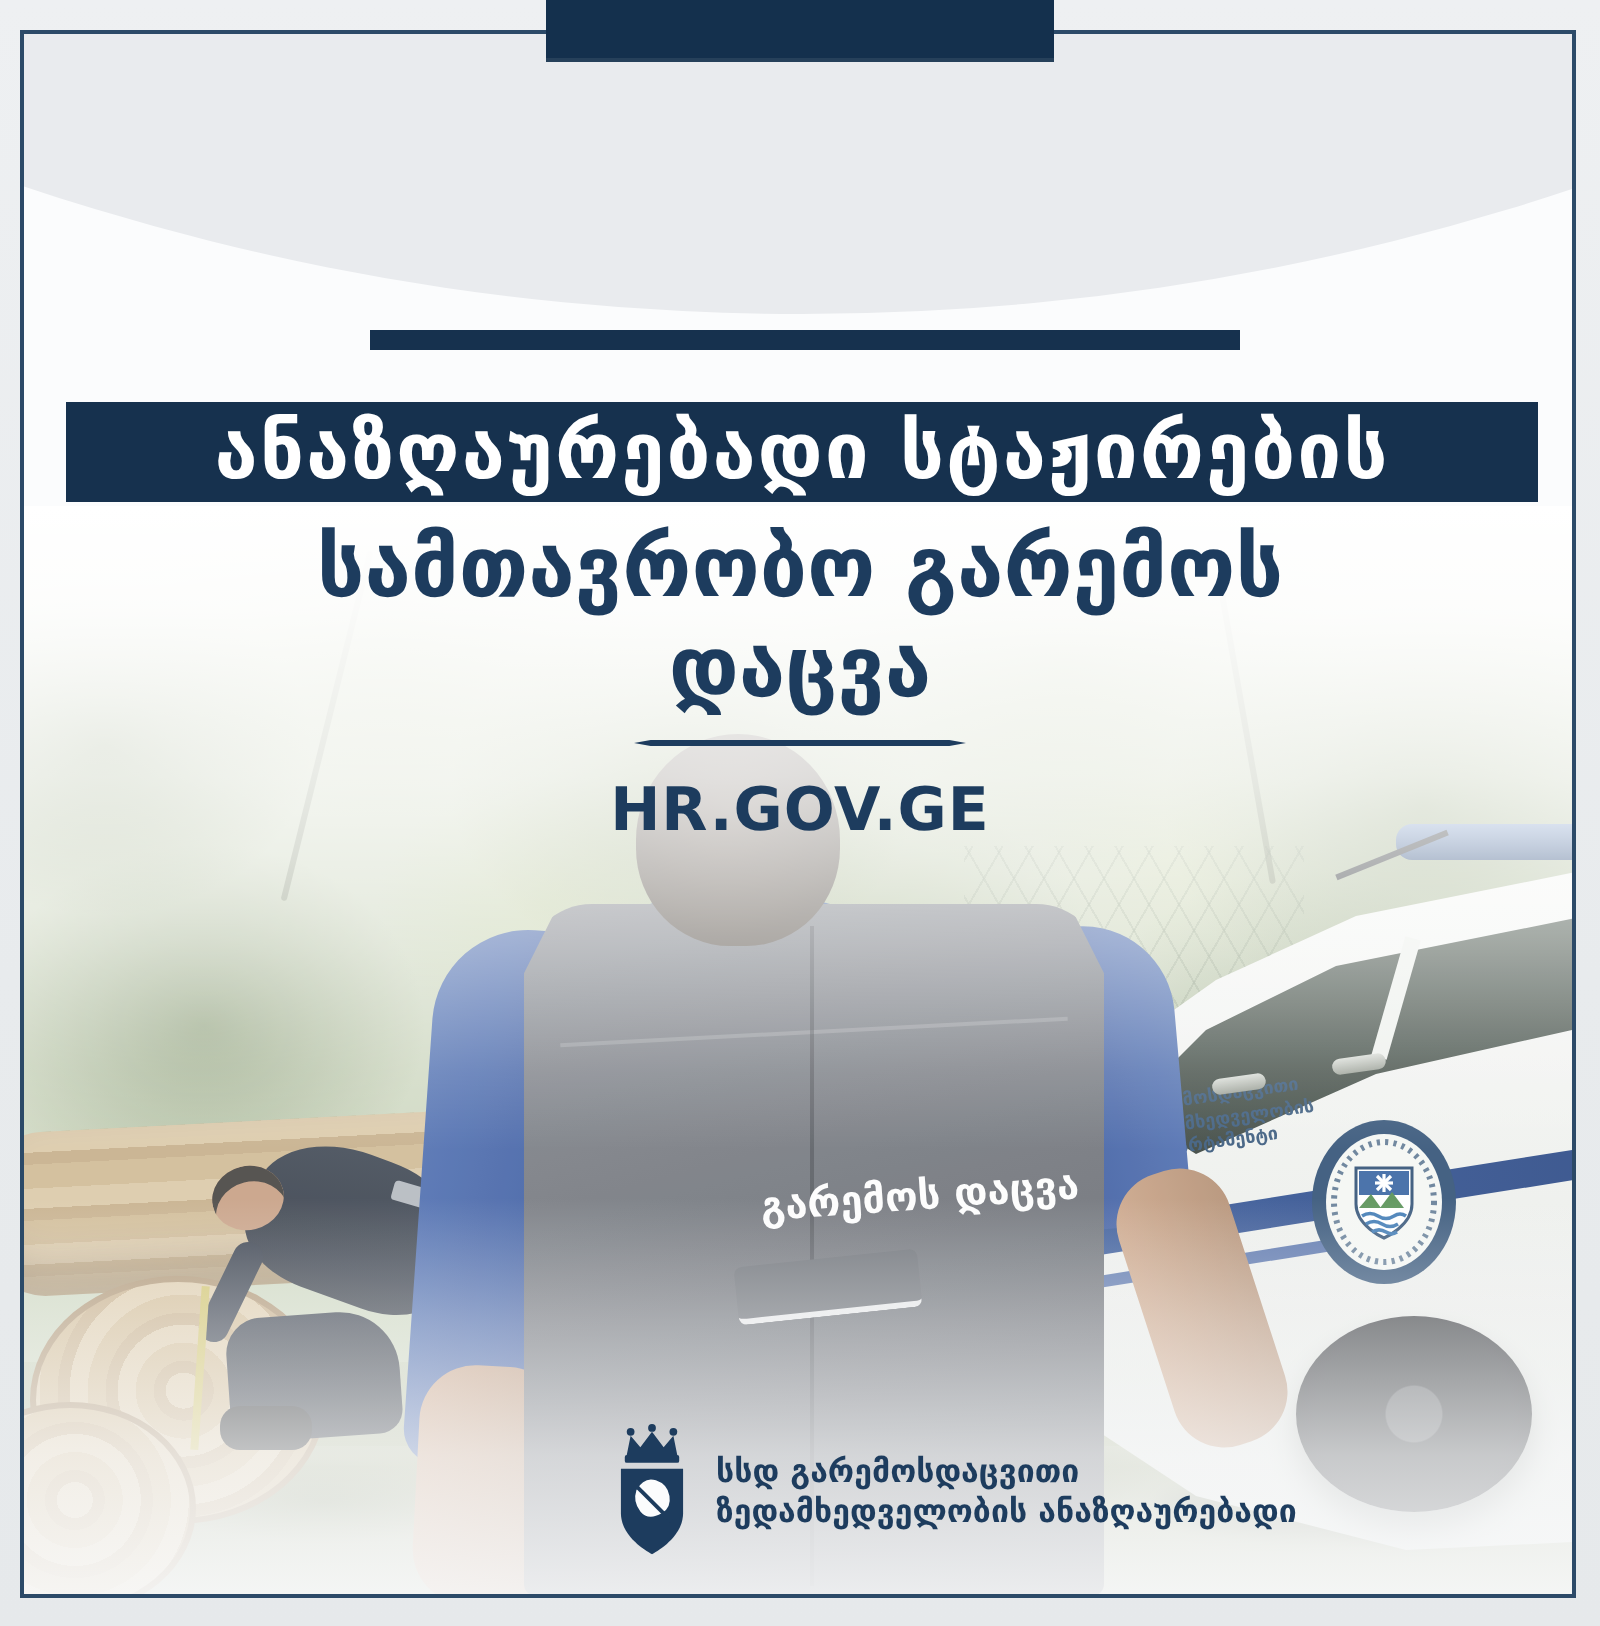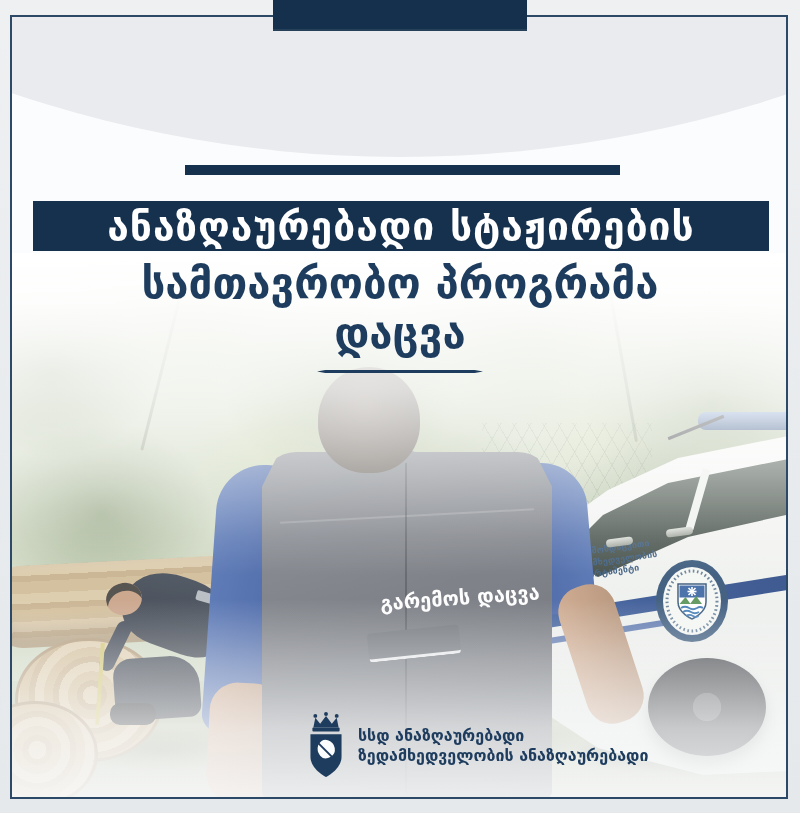--- a/index.html
+++ b/index.html
@@ -111,23 +111,24 @@
 <div class="stage">
   <div class="card">
     <div class="arc"></div>
 
     <div class="accent-bar"></div>
 
     <div class="headline-band">
       <span class="txt">ანაზღაურებადი სტაჟირების</span>
     </div>
 
-    <div class="title-line t1">სამთავრობო პროგრამა</div>
+    <div class="title-line t1">სამთავრობო გარემოს</div>
     <div class="title-line t2">დაცვა</div>
     <div class="divider"></div>
+    <div class="website">HR.GOV.GE</div>
 
     <div class="photo">
       <div class="trees"></div>
       <div class="branch b1"></div>
       <div class="branch b2"></div>
       <div class="fence"></div>
       <div class="grass"></div>
 
       <div class="log-trunk"></div>
       <div class="log-end le1"></div>
@@ -209,20 +210,20 @@
             <circle cx="20" cy="2" r="2"></circle>
             <circle cx="31" cy="4" r="2"></circle>
           <path d="M7,16 L9,6 L14,12 L20,4 L26,12 L31,6 L33,16 Z"></path>
           <rect x="6" y="16" width="28" height="4" rx="1"></rect>
           <path d="M4,23 h32 v23 c0,13 -16,21 -16,21 c0,0 -16,-8 -16,-21 Z"></path>
         </g>
         <path d="M12,34 q4,-7 10,-5 q6,2 7,8 q1,6 -4,9 q-7,4 -11,-1 q-4,-5 -2,-11 Z" fill="#fbfcfd"></path>
         <line x1="10" y1="30" x2="30" y2="50" stroke="#1d3c5e" stroke-width="2"></line>
       </svg>
       <div class="footer-text">
-        <div>სსდ ანაზღაურებადი</div>
+        <div>სსდ გარემოსდაცვითი</div>
         <div>ზედამხედველობის ანაზღაურებადი</div>
       </div>
     </div>
   </div>
 
   <div class="top-tab"></div>
 </div>
 
 </body></html>

